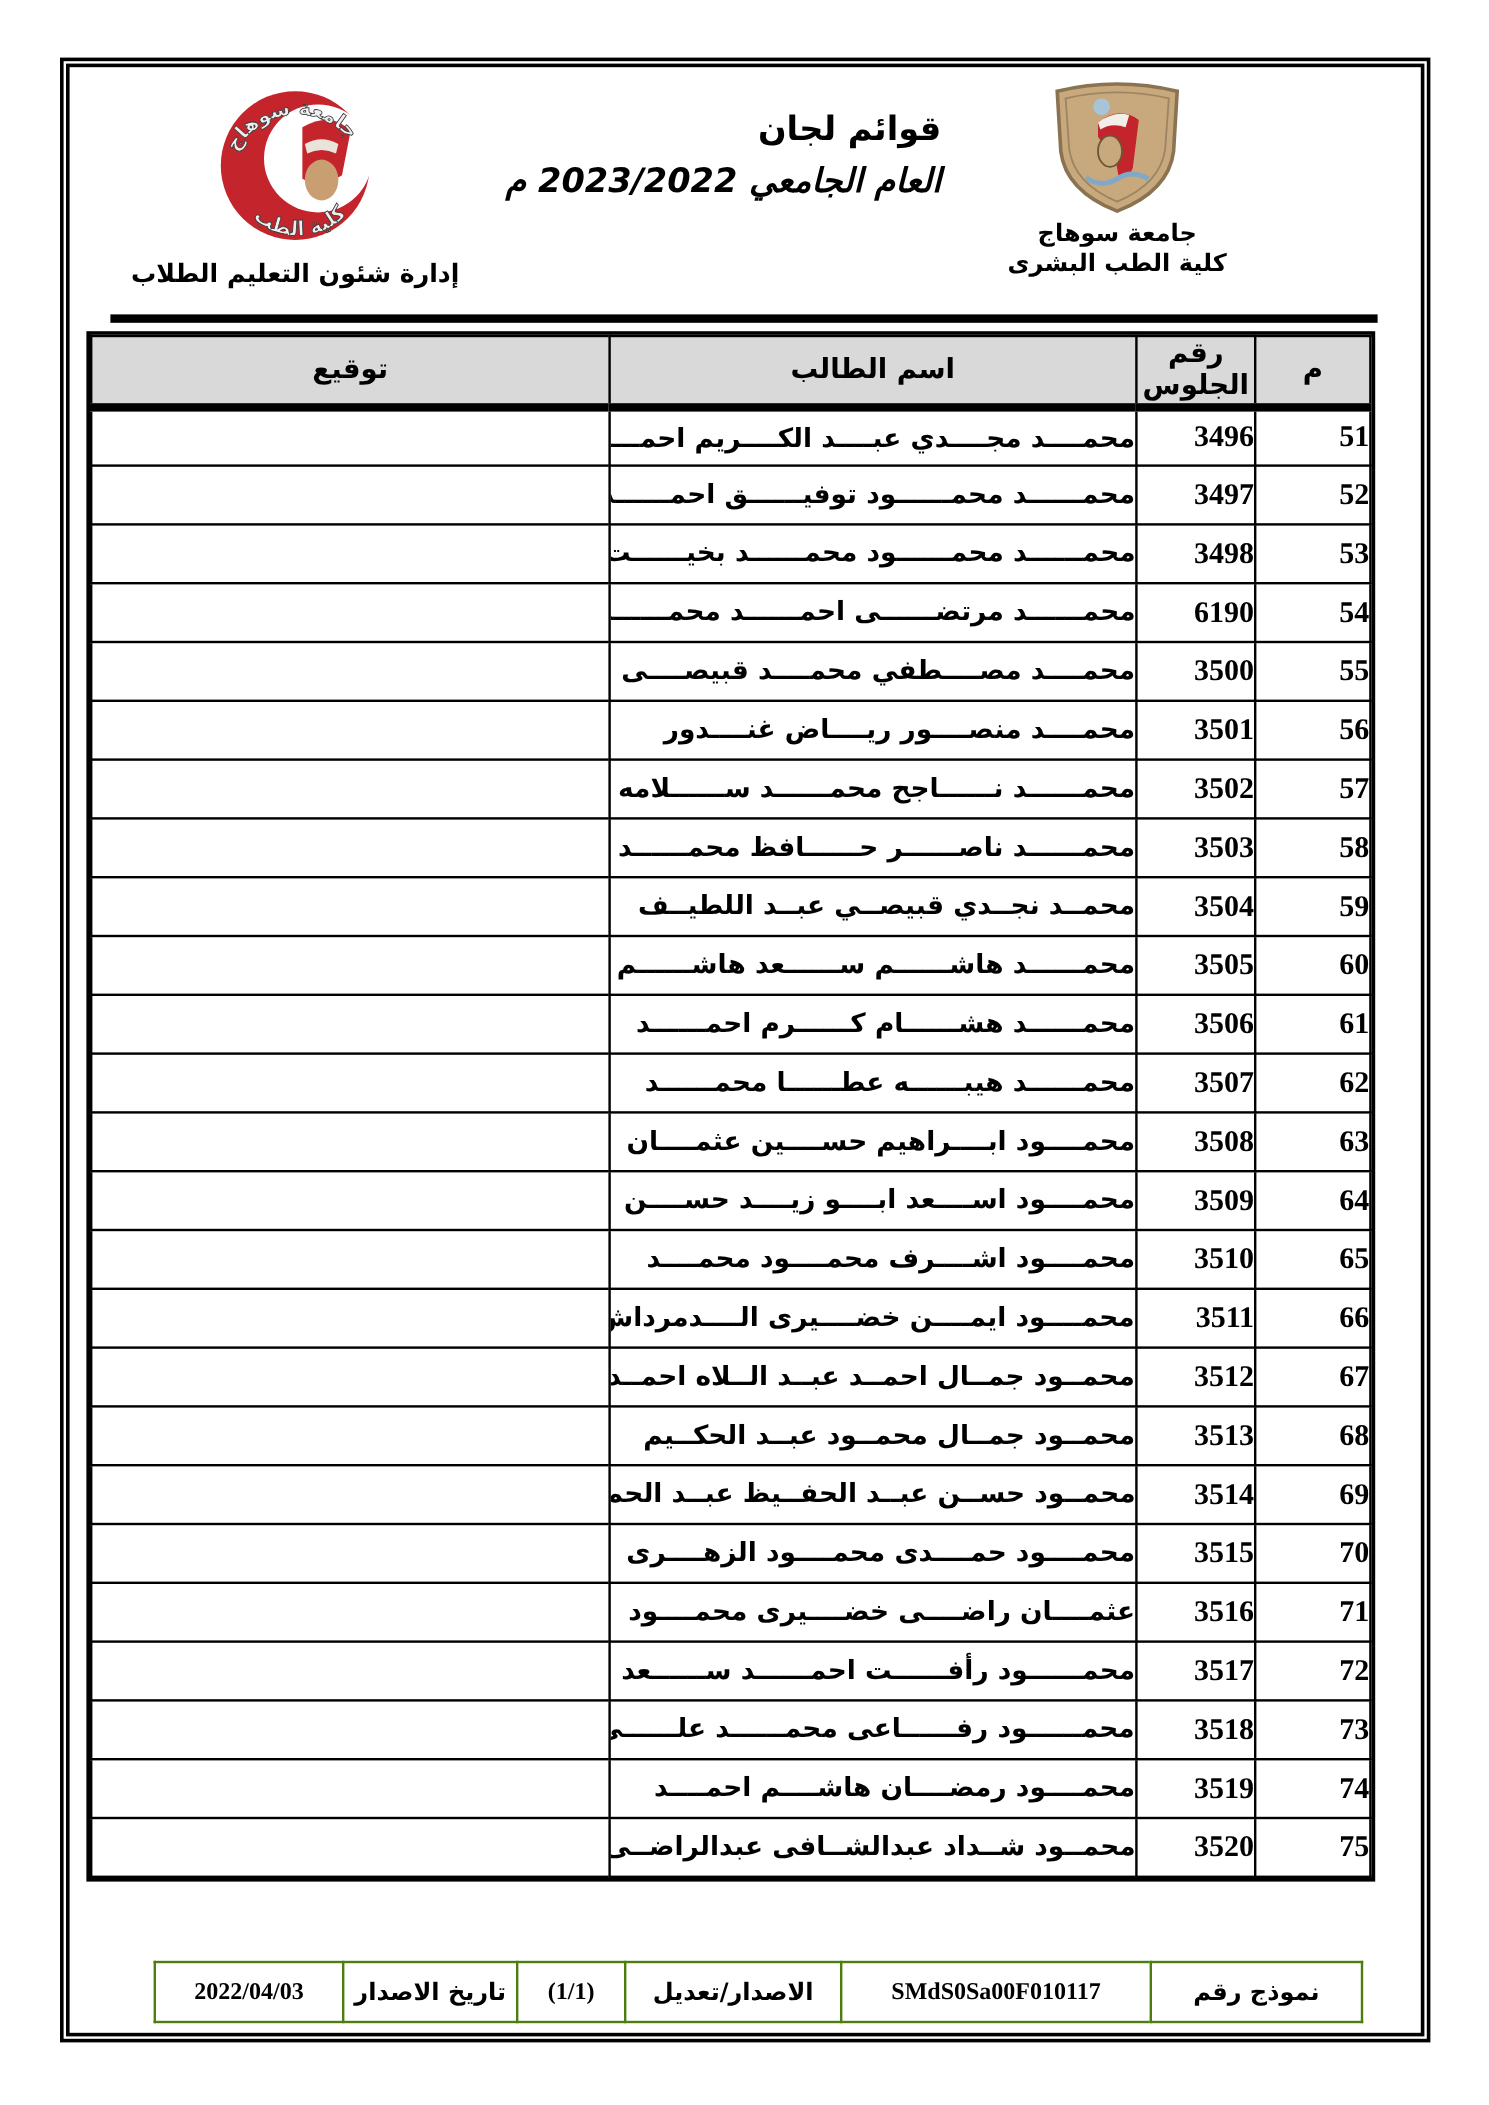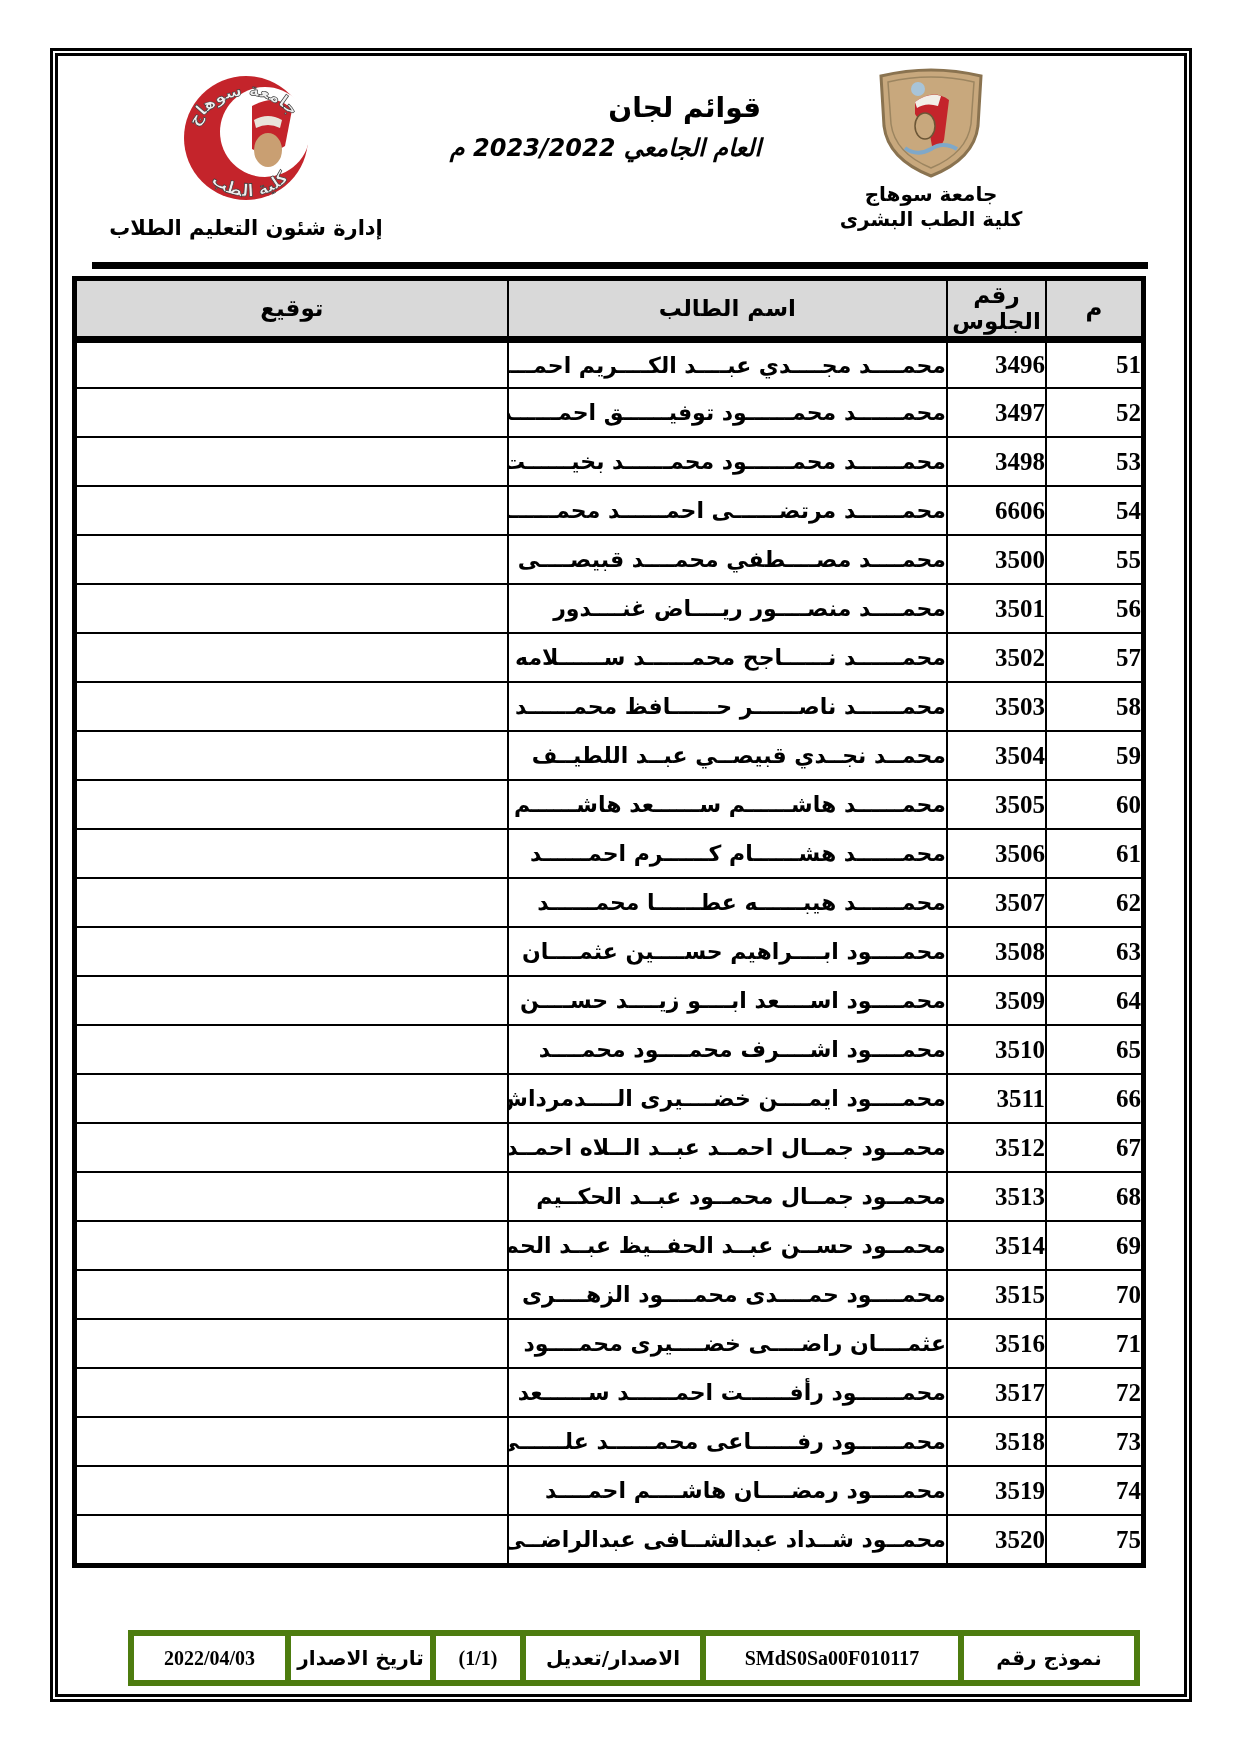--- a/index.html
+++ b/index.html
@@ -8,21 +8,21 @@
   .sheet{position:absolute;left:50px;top:48px;width:1142px;height:1654px;
          box-sizing:border-box;border:8px double #000;background:#fff;}
 
   
   .hdr{position:relative;height:206px;}
   .hdr-left{position:absolute;left:48px;top:6px;width:280px;text-align:center;}
   .hdr-left .dept{font-size:21px;font-weight:bold;margin-top:2px;white-space:nowrap;text-align:center;}
   .hdr-center{position:absolute;left:50%;top:30px;transform:translateX(-55%);
               text-align:right;direction:rtl;}
   .hdr-center .t1,.hdr-center .t2{font-size:28px;font-weight:bold;line-height:1.55;}
-  .hdr-center .t3{font-size:24px;font-weight:bold;font-style:italic;line-height:1.6;}
+  .hdr-center .t3{font-size:28px;font-weight:bold;font-style:italic;line-height:1.6;}
   .hdr-right{position:absolute;right:138px;top:8px;width:230px;text-align:center;}
   .hdr-right .org{font-size:20px;font-weight:bold;line-height:1.25;direction:rtl;}
   .hdr-rule{margin:0 36px 0 34px;border-bottom:7px solid #000;}
 
   
   .twrap{margin:7px 38px 0 14px;border:3px solid #000;}
   table.roster{width:100%;border-collapse:collapse;direction:rtl;table-layout:fixed;}
   table.roster th,table.roster td{border:2px solid #000;box-sizing:border-box;}
   table.roster thead th{background:#d9d9d9;border-bottom:7px solid #000;
       font-size:23px;font-weight:bold;height:58px;line-height:1.15;padding:1px 2px;}
@@ -30,21 +30,21 @@
   td.c-name{ text-align:right;padding:0 10px 0 4px;font-size:22px;font-weight:bold;
       white-space:nowrap;overflow:hidden;}
   td.c-seat,td.c-serial{font-family:"Liberation Serif", serif;
       font-size:25px;font-weight:bold;}
   col.w-serial{width:9.0%;} col.w-seat{width:9.3%;}
   col.w-name{width:41.2%;} col.w-sig{width:40.5%;}
 
   
   table.foot{position:absolute;left:70px;bottom:8px;width:1006px;border-collapse:collapse;
       direction:rtl;table-layout:fixed;}
-  table.foot td{border:6px solid #4d7c0f;height:50px;box-sizing:border-box;
+  table.foot td{border:2px solid #4d7c0f;height:50px;box-sizing:border-box;
       font-size:20px;font-weight:bold;text-align:center;vertical-align:middle;}
   td.f-label{direction:rtl;margin-top:32px;}
   td.f-code,td.f-date,td.f-rev{font-family:"Liberation Serif", serif;font-size:22px;direction:ltr;}
 </style>
 </head>
 <body>
 
 <div class="page">
   <div class="sheet">
 
@@ -126,21 +126,21 @@
 
       <tr>
         <td class="c-serial">53</td>
         <td class="c-seat">3498</td>
         <td class="c-name">محمــــــد محمــــــود محمــــــد بخيــــــت</td>
         <td class="c-sig"></td>
       </tr>
 
       <tr>
         <td class="c-serial">54</td>
-        <td class="c-seat">6606</td>
+        <td class="c-seat">6190</td>
         <td class="c-name">محمــــــد مرتضــــــى احمــــــد محمــــــد</td>
         <td class="c-sig"></td>
       </tr>
 
       <tr>
         <td class="c-serial">55</td>
         <td class="c-seat">3500</td>
         <td class="c-name">محمــــد مصــــطفي محمــــد قبيصــــى</td>
         <td class="c-sig"></td>
       </tr>

